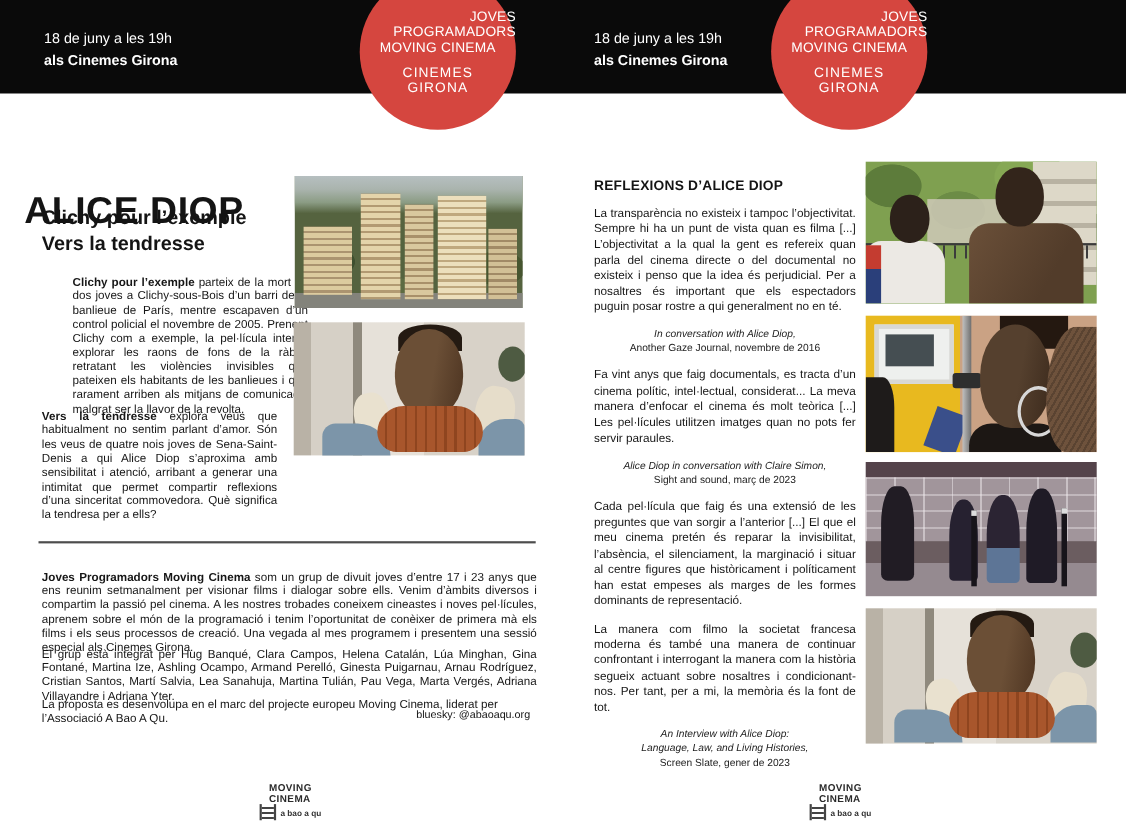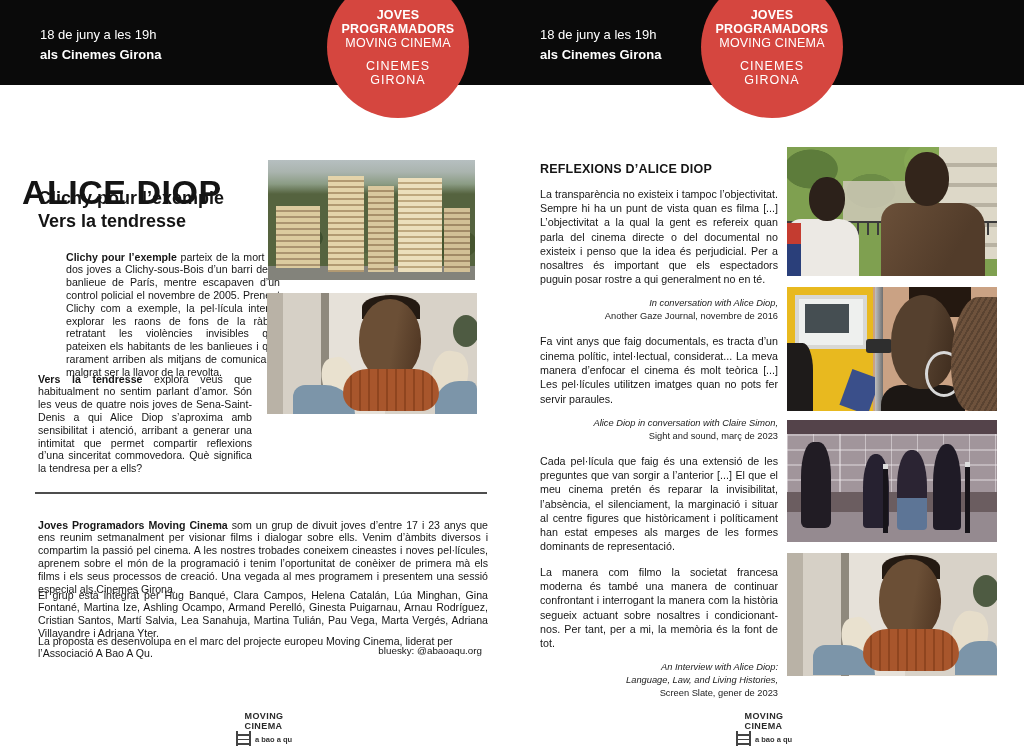--- a/index.html
+++ b/index.html
@@ -9,21 +9,21 @@
   
   .topbar{position:absolute;left:0;top:0;width:1024px;height:85px;background:#0a0a0a;}
   .date-block{position:absolute;top:25px;color:#fff;font-size:13px;line-height:1.55;z-index:3;}
   .date-left{left:40px;}
   .date-right{left:540px;}
   .date-block .b{font-weight:bold;}
   .badge{position:absolute;top:-24px;width:142px;height:142px;border-radius:50%;background:#d5463f;
          color:#fff;text-align:center;z-index:5;box-sizing:border-box;padding-top:32px;}
   .badge-left{left:327px;}
   .badge-right{left:701px;}
-  .bb{font-weight:bold;font-size:12.5px;line-height:14px;letter-spacing:.2px;}
+  .bb{font-weight:normal;font-size:12.5px;line-height:14px;letter-spacing:.2px;text-align:right;}
   .bl{font-size:12.5px;line-height:14px;letter-spacing:.2px;}
   .bs{font-size:12.5px;line-height:14px;letter-spacing:1px;}
   .bs-first{margin-top:9px;}
 
   
   .l-title{position:absolute;left:22px;top:151px;font-size:34px;line-height:36px;font-weight:bold;letter-spacing:.5px;}
   .l-sub{position:absolute;left:38px;top:187px;font-size:18px;line-height:22.5px;font-weight:bold;}
   .body{font-size:10.6px;line-height:12.8px;text-align:justify;color:#161616;}
   .p1{position:absolute;left:38px;top:240px;width:214px;margin-left:28px;}
   .p2{position:absolute;left:38px;top:362px;width:214px;}
@@ -31,21 +31,21 @@
   .pg{position:absolute;left:38px;top:508px;width:450px;}
   .pm{position:absolute;left:38px;top:578px;width:450px;}
   .pp{position:absolute;left:38px;top:624px;width:450px;text-align:left;}
   .social{position:absolute;left:240px;top:644px;width:242px;text-align:right;font-size:9.8px;line-height:14px;}
 
   
   .r-title{position:absolute;left:540px;top:152px;font-size:12.5px;font-weight:bold;letter-spacing:.2px;}
   .quotes{position:absolute;left:540px;top:176px;width:238px;}
   .quote{margin-bottom:11px;}
   .qt{font-size:10.7px;line-height:14.3px;text-align:justify;color:#161616;}
-  .qsrc{font-size:9.3px;line-height:13px;text-align:right;margin-top:4px;color:#222;}
+  .qsrc{font-size:9.3px;line-height:13px;text-align:center;margin-top:4px;color:#222;}
   .qit{font-style:italic;}
 
   
   .photo{position:absolute;overflow:hidden;background:#ccc;}
   .photo div{position:absolute;}
 
   .photoA{left:268px;top:160px;width:207px;height:120px;
     background-color:#55633f;
     background-image:
       no-repeat-dummy;

